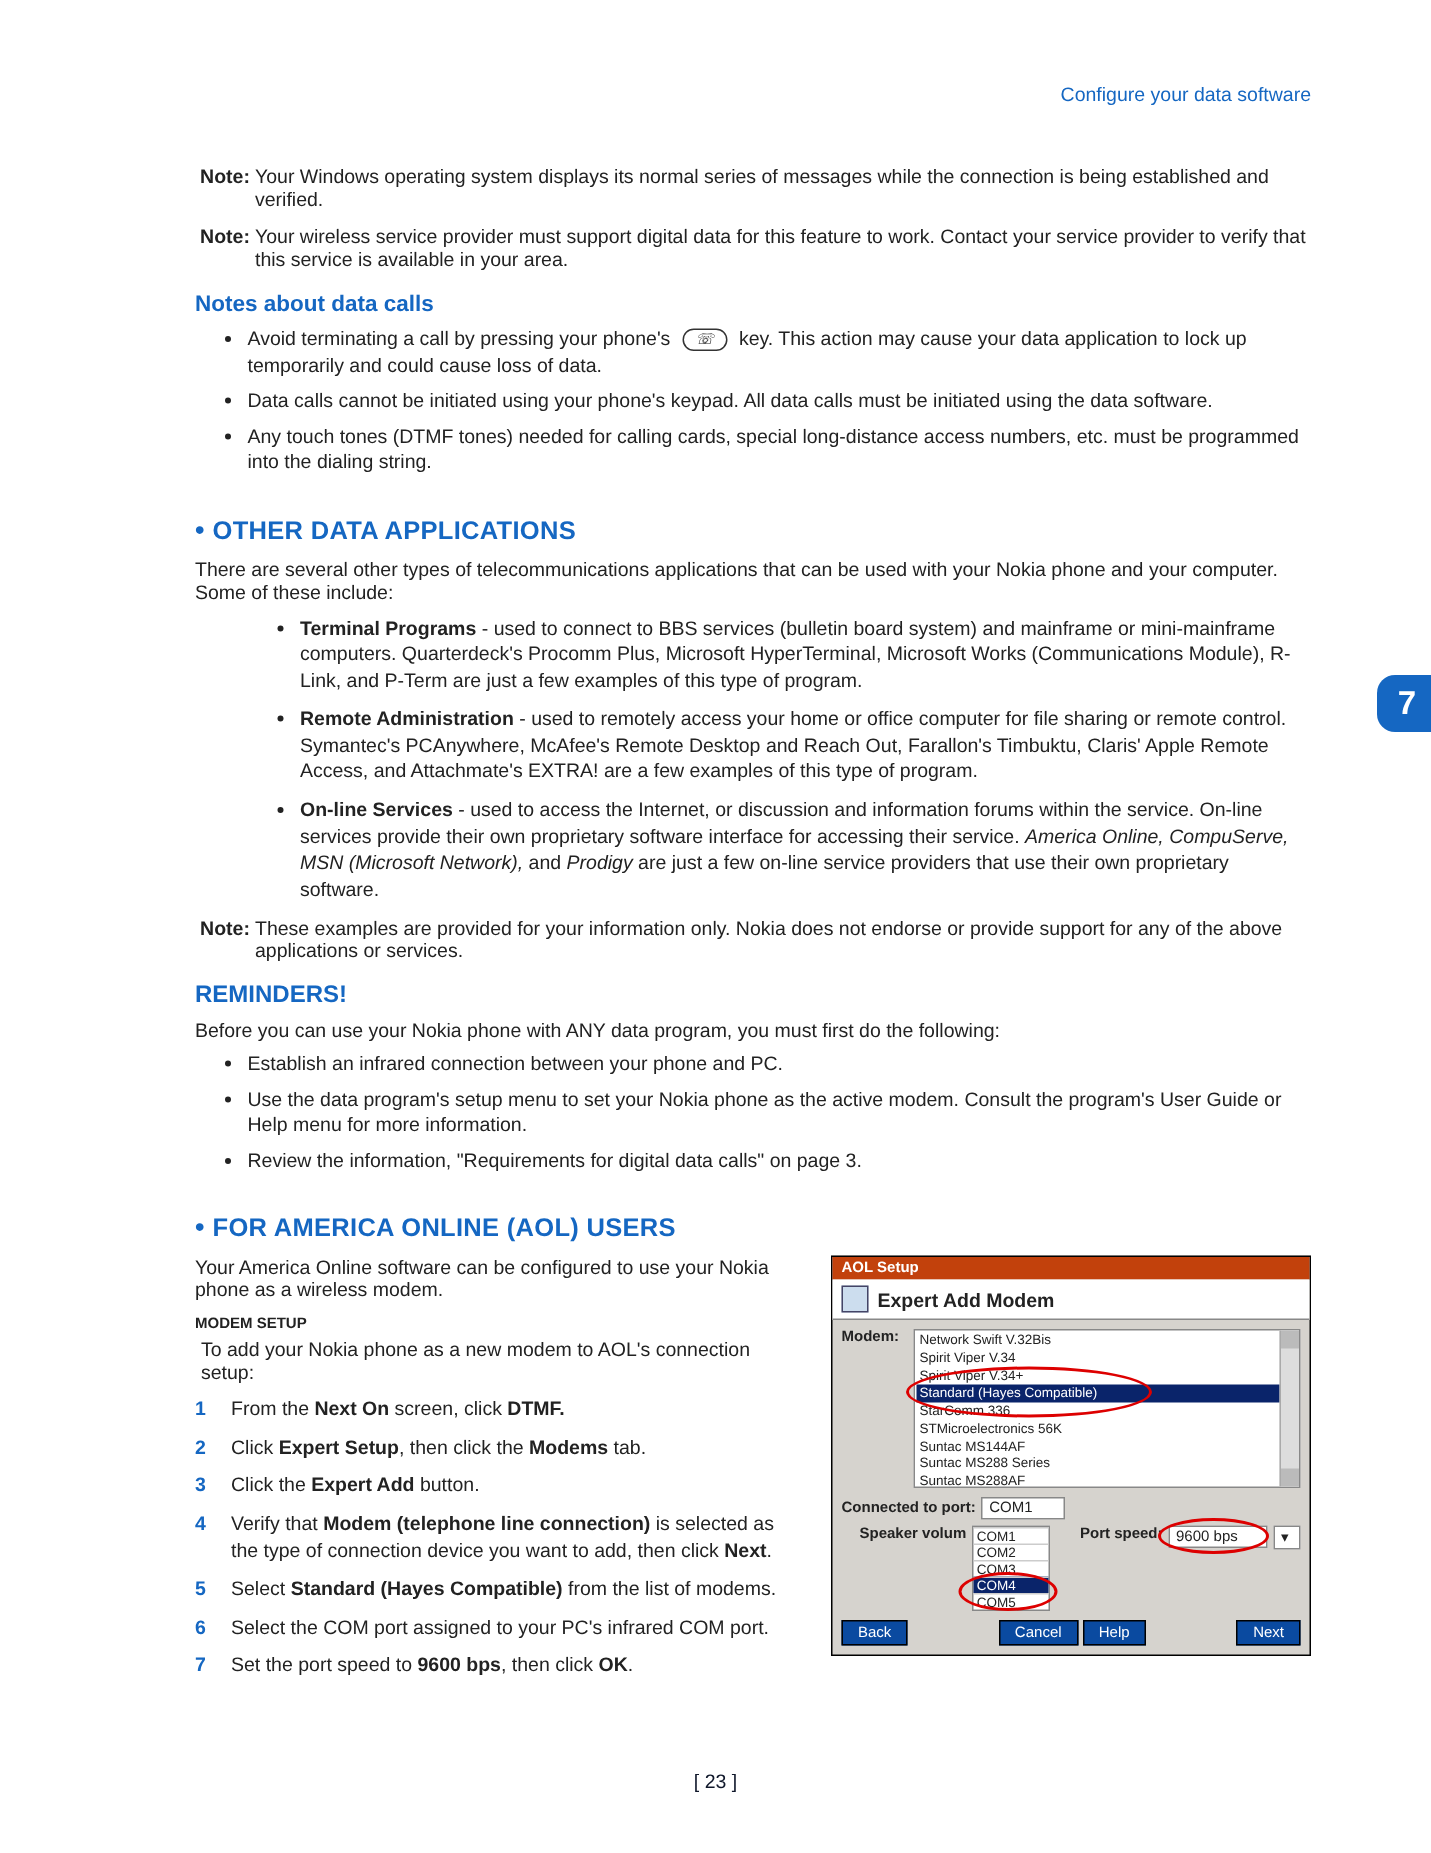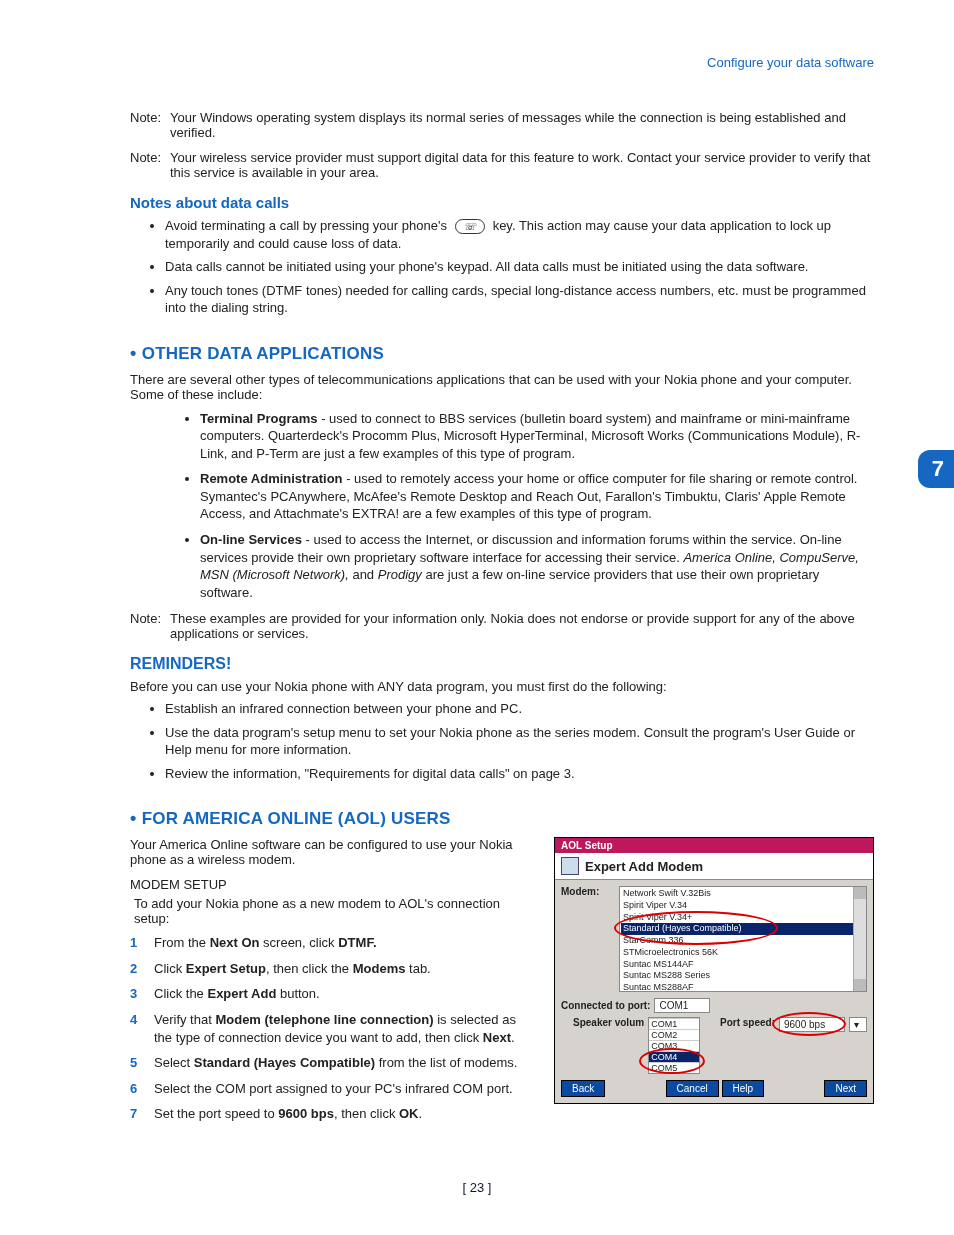--- a/index.html
+++ b/index.html
@@ -36,23 +36,24 @@
     border-bottom-left-radius: 12px;
   }
   .content {
     margin-top: 55px;
   }
   .note {
     display: flex;
     margin: 6px 0 10px 0;
   }
   .note-label {
-    font-weight: normal;
+    font-weight: bold;
     width: 40px;
     flex-shrink: 0;
+    text-align: center;
   }
   .note-text { flex: 1; }
   .h3-blue {
     color: #1567c2;
     font-weight: bold;
     font-size: 15px;
     margin: 14px 0 6px 0;
   }
   .h2-blue {
     color: #1567c2;
@@ -83,22 +84,22 @@
     border-radius: 10px;
     padding: 0 8px;
     font-size: 10px;
     font-style: italic;
     vertical-align: middle;
     margin: 0 4px;
   }
   .bold { font-weight: bold; }
   .italic { font-style: italic; }
   .h4-black {
-    font-weight: normal;
-    font-size: 13px;
+    font-weight: bold;
+    font-size: 10px;
     margin: 10px 0 4px 0;
   }
   ol.steps {
     list-style: none;
     padding: 0;
     margin: 6px 0;
     counter-reset: step;
   }
   ol.steps li {
     counter-increment: step;
@@ -120,21 +121,21 @@
     gap: 18px;
   }
   .col-left { flex: 1; }
   .col-right { width: 320px; flex-shrink: 0; }
   .aol-box {
     border: 1px solid #000;
     font-size: 10px;
     background: #d6d3ce;
   }
   .aol-title {
-    background: #be185d;
+    background: #c2410c;
     color: #fff;
     padding: 2px 6px;
     font-size: 10px;
     font-weight: bold;
   }
   .aol-head {
     background: #fff;
     border-bottom: 1px solid #888;
     padding: 4px 6px;
     font-weight: bold;
@@ -143,21 +144,21 @@
     align-items: center;
     gap: 6px;
   }
   .aol-head .sq {
     display: inline-block;
     width: 16px; height: 16px;
     border: 1px solid #446;
     background: #cde;
   }
   .aol-body { padding: 6px; }
-  .modem-row { display: flex; gap: 16px; margin-bottom: 6px; }
+  .modem-row { display: flex; gap: 6px; margin-bottom: 6px; }
   .modem-label { width: 42px; font-weight: bold;}
   .modem-list {
     flex: 1;
     background: #fff;
     border: 1px solid #888;
     font-size: 9px;
     line-height: 1.3;
     position: relative;
     padding: 1px;
   }
@@ -240,21 +241,21 @@
       </ul>
     <div class="note">
       <div class="note-label">Note:</div>
       <div class="note-text">These examples are provided for your information only. Nokia does not endorse or provide support for any of the above applications or services.</div>
     </div>
 
     <div class="h3-blue" style="font-size:16px;">REMINDERS!</div>
     <div>Before you can use your Nokia phone with ANY data program, you must first do the following:</div>
     <ul class="bullets" id="reminders-list">
         <li>Establish an infrared connection between your phone and PC.</li>
-        <li>Use the data program's setup menu to set your Nokia phone as the series modem. Consult the program's User Guide or Help menu for more information.</li>
+        <li>Use the data program's setup menu to set your Nokia phone as the active modem. Consult the program's User Guide or Help menu for more information.</li>
         <li>Review the information, "Requirements for digital data calls" on page 3.</li>
       </ul>
 
     <div class="h2-blue">FOR AMERICA ONLINE (AOL) USERS</div>
 
     <div class="two-col">
       <div class="col-left">
         <div>Your America Online software can be configured to use your Nokia phone as a wireless modem.</div>
         <div class="h4-black">MODEM SETUP</div>
         <div style="margin-left:4px;">To add your Nokia phone as a new modem to AOL's connection setup:</div>

